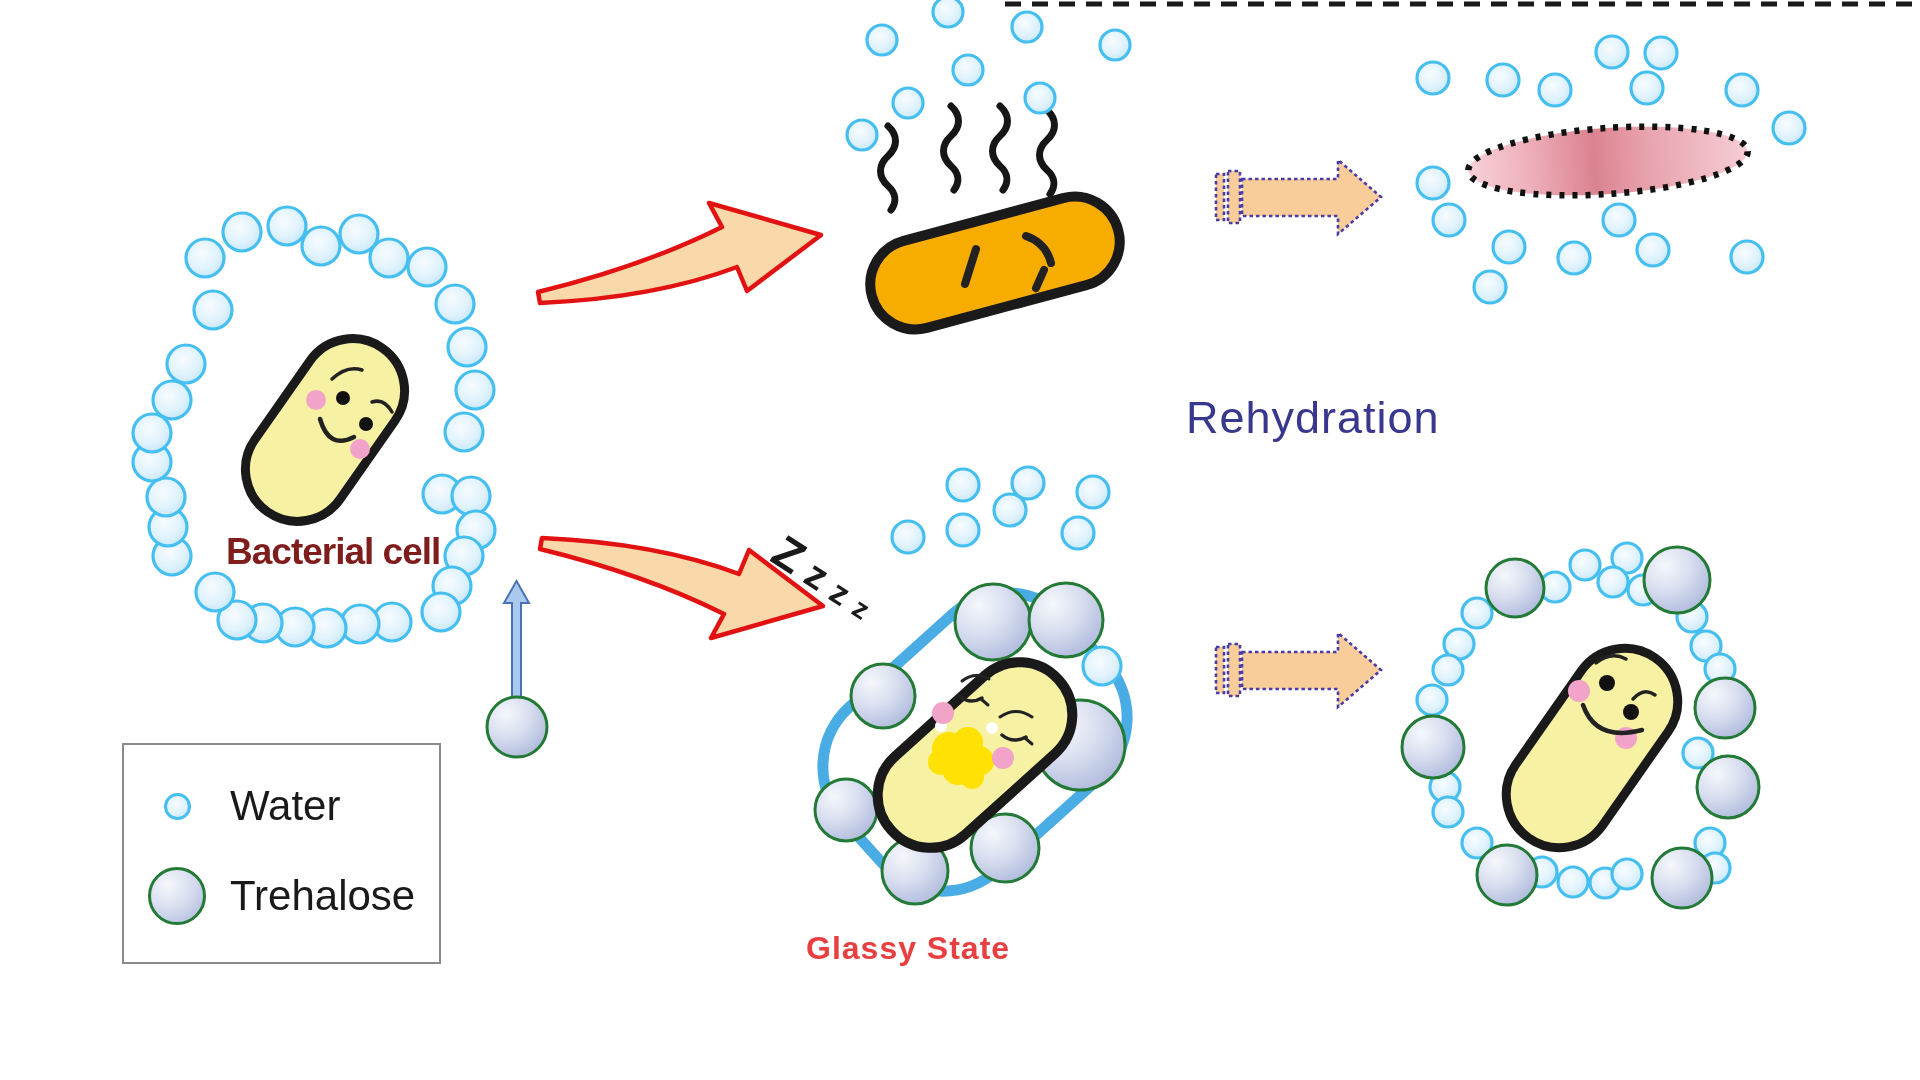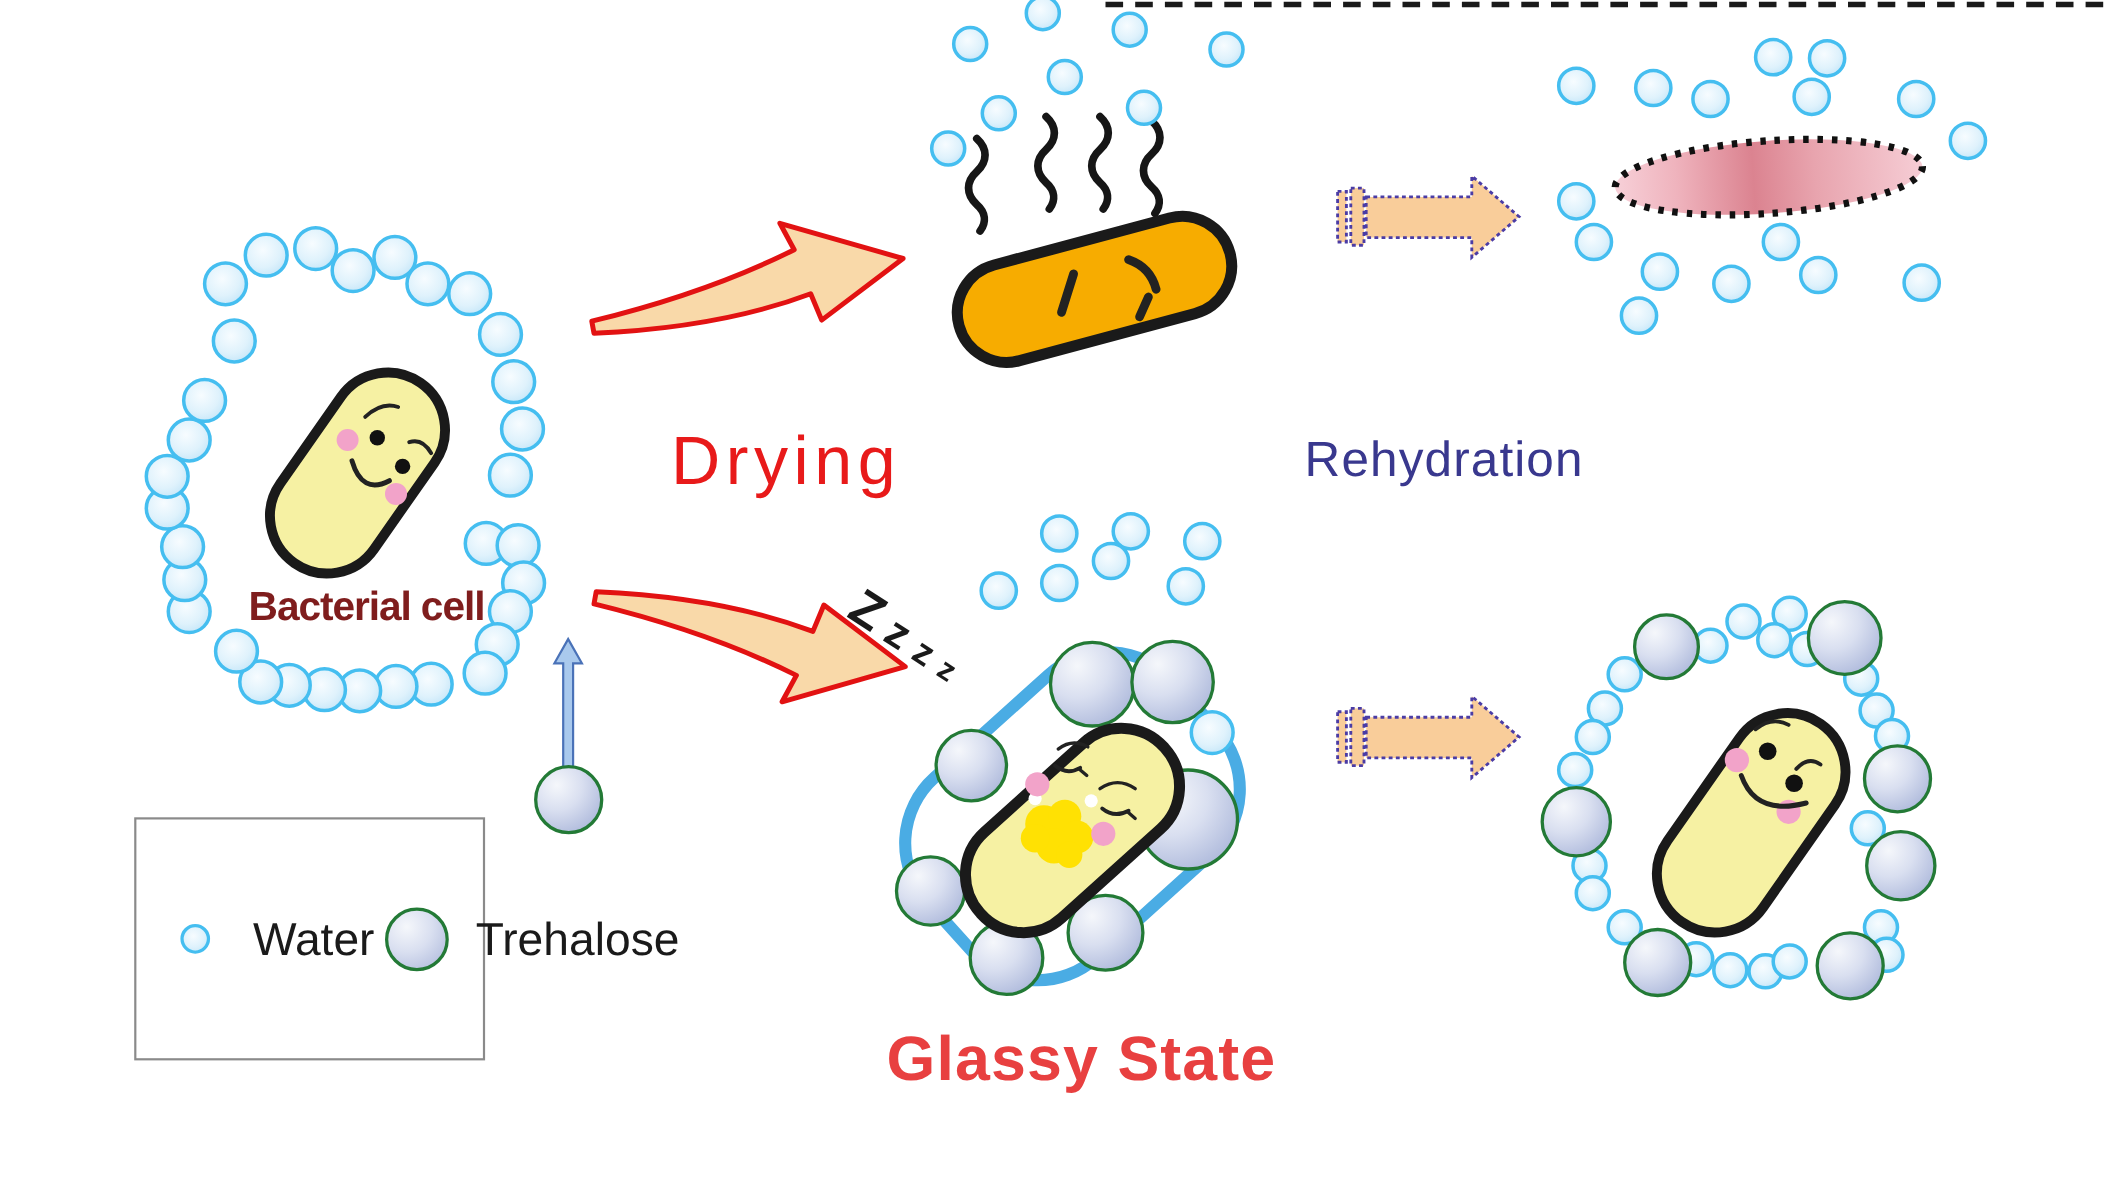--- a/index.html
+++ b/index.html
@@ -19,31 +19,31 @@
   .face-stroke{fill:none;stroke:#222222;stroke-linecap:round;}
   .swoosh{fill:var(--swoosh-fill);stroke:var(--swoosh-stroke);stroke-width:4.5;stroke-linejoin:round;}
   .block-arrow{fill:var(--block-arrow-fill);stroke:var(--block-arrow-stroke);stroke-width:2.6;stroke-dasharray:3.5 3;}
   .squiggle{fill:none;stroke:#161616;stroke-width:7;stroke-linecap:round;}
 
   
   .lbl{position:absolute;white-space:nowrap;}
   .lbl-bacterial{left:226px;top:531px;font-size:37px;font-weight:700;color:#7f1d1d;letter-spacing:-1px;}
   .lbl-drying{left:610px;top:384px;font-size:62px;color:var(--drying-text);letter-spacing:5px;}
   .lbl-rehydration{left:1186px;top:392px;font-size:45px;color:var(--rehydration-text);letter-spacing:1px;}
-  .lbl-glassy{left:806px;top:930px;font-size:57px;font-weight:700;color:var(--glassy-text);letter-spacing:1px;}
+  .lbl-glassy{left:806px;top:930px;font-size:32px;font-weight:700;color:var(--glassy-text);letter-spacing:1px;}
 
   .zzz{position:absolute;left:792px;top:524px;transform:rotate(33deg);transform-origin:left top;
        color:#1a1a1a;font-weight:700;}
   .zzz span{display:inline-block;margin-right:11px;}
   .z0{font-size:46px;} .z1{font-size:39px;} .z2{font-size:33px;} .z3{font-size:28px;}
 
   
   .legend{position:absolute;left:122px;top:743px;width:319px;height:221px;
           border:2.5px solid #8a8a8a;background:#ffffff;box-sizing:border-box;
-          display:flex;flex-direction:row;justify-content:space-evenly;padding-left:14px;}
+          display:flex;flex-direction:column;justify-content:space-evenly;padding-left:14px;}
   .legend-row{display:flex;align-items:center;}
   .sw-slot{width:78px;display:flex;justify-content:center;align-items:center;}
   .sw-water{width:27px;height:27px;border-radius:50%;border:3.5px solid var(--water-border);
             background:radial-gradient(circle at 42% 38%, #F7FCFF 0%, #DFF2FC 55%, #C3E6F8 100%);box-sizing:border-box;}
   .sw-treh{width:58px;height:58px;border-radius:50%;border:3px solid var(--trehalose-border);
            background:radial-gradient(circle at 32% 28%, #F5F7FB 0%, #D9DFF0 45%, #A9B5D9 100%);box-sizing:border-box;}
   .legend-text{font-size:42px;color:#1a1a1a;margin-left:14px;}
 </style>
 </head>
 <body>
@@ -272,21 +272,20 @@
         <circle cx="1607" cy="683" r="8" fill="#111"></circle>
         <circle cx="1631" cy="712" r="8" fill="#111"></circle>
         <circle cx="1579" cy="691" r="11" style="fill:var(--cheek-pink)"></circle>
         <circle cx="1626" cy="738" r="11" style="fill:var(--cheek-pink)"></circle>
         <path class="face-stroke" stroke-width="4.5" d="M1583,705 Q1596,742 1642,730"></path>
       </g>
     </g>
   </svg>
 
   <div class="lbl lbl-bacterial">Bacterial cell</div>
-  <div class="lbl lbl-drying">Drying</div>
   <div class="lbl lbl-rehydration">Rehydration</div>
   <div class="lbl lbl-glassy">Glassy State</div>
 
   <div class="zzz">
     <span class="z0">Z</span><span class="z1">z</span><span class="z2">z</span><span class="z3">z</span>
   </div>
 
   <div class="legend">
     <div class="legend-row">
       <div class="sw-slot">

